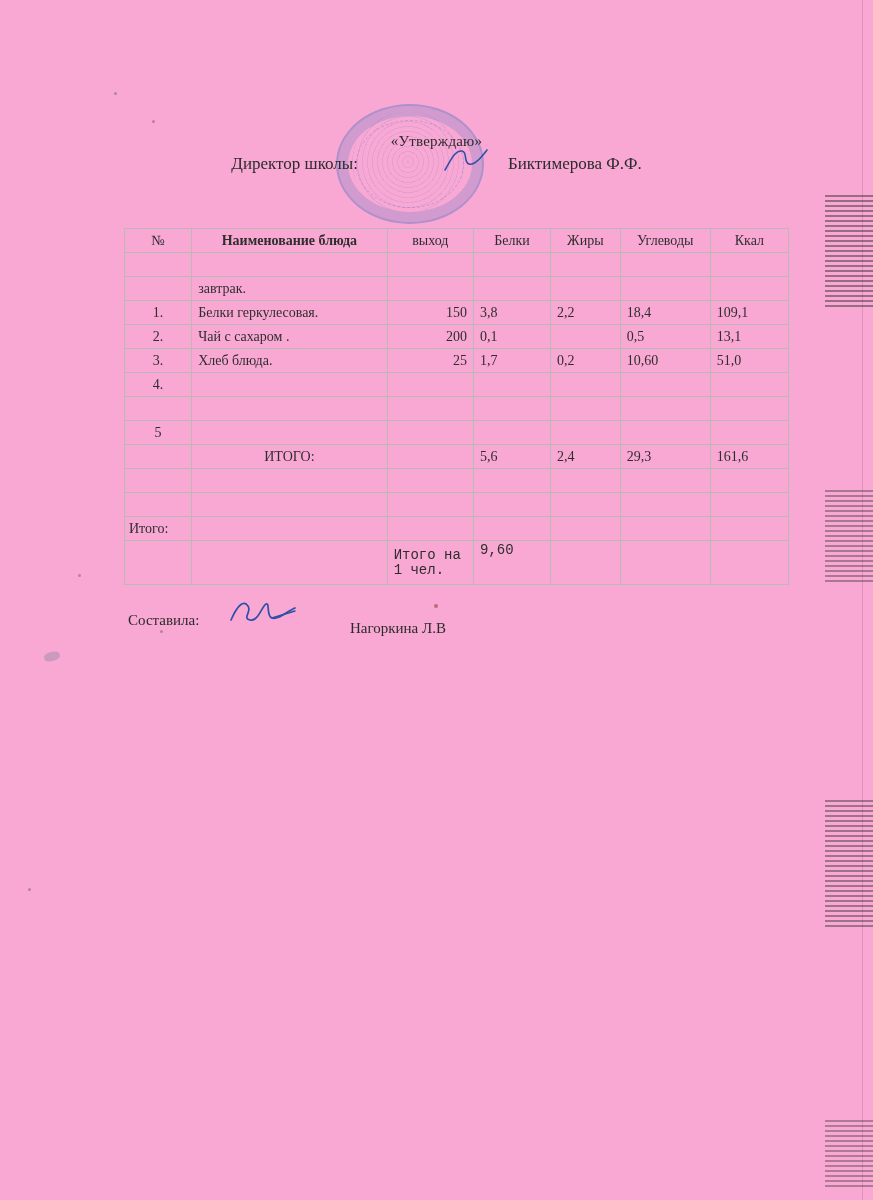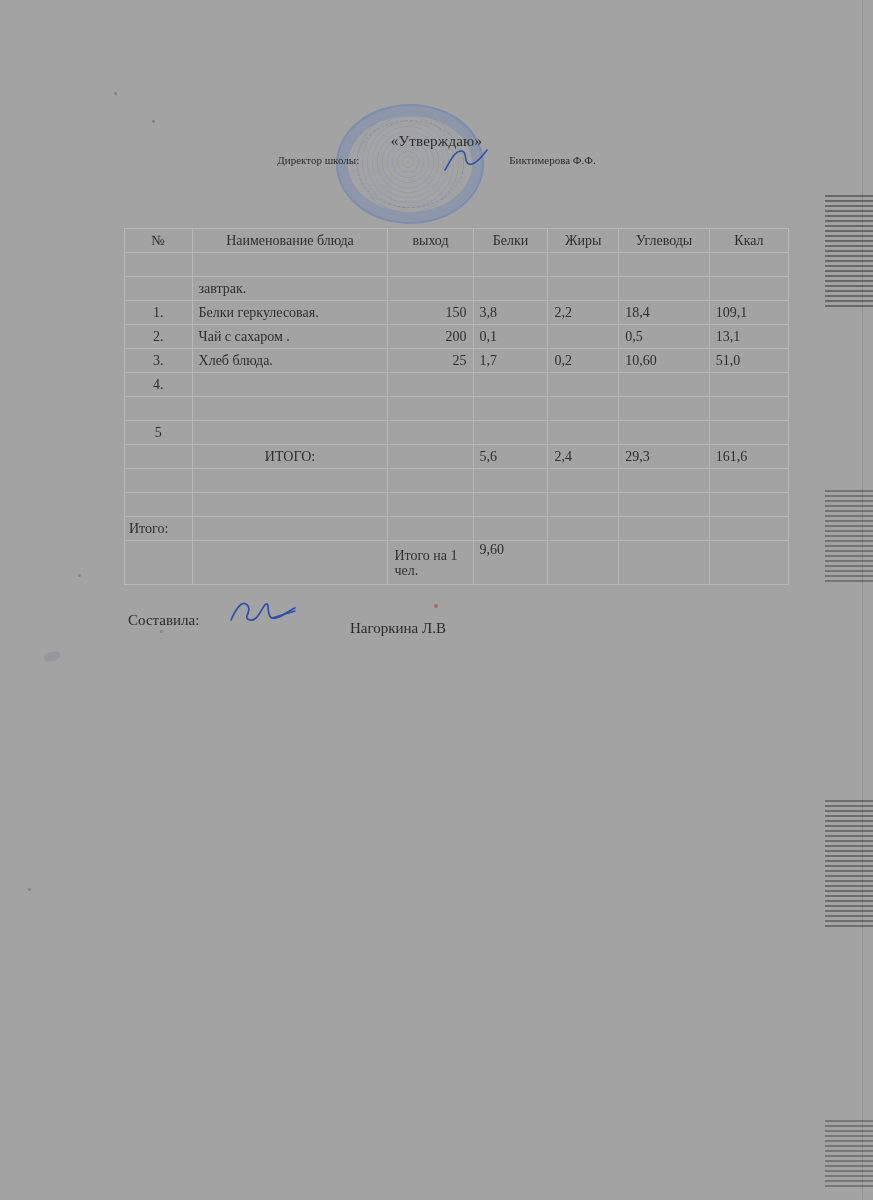--- a/index.html
+++ b/index.html
@@ -13,21 +13,21 @@
     position: relative;
     font-family: "Liberation Serif", serif;
     color: #2b2b2b;
     overflow: hidden;
   }
 
   
   .page {
     position: absolute;
     inset: 0;
-    background: #a3a3a3;
+    background: #f9a8d4;
   }
 
   
   .scan-edge {
     position: absolute;
     right: 0;
     width: 48px;
     background: repeating-linear-gradient(
       180deg,
       rgba(40,40,40,0.85) 0px,
@@ -63,21 +63,21 @@
     left: 0; right: 0;
     text-align: center;
   }
   .hdr-approve {
     top: 133px;
     font-size: 15px;
     letter-spacing: .2px;
   }
   .hdr-director {
     top: 154px;
-    font-size: 11px;
+    font-size: 17px;
   }
   .hdr-director .dir-label { margin-right: 150px; }
   .hdr-director .dir-name  { }
   .hdr-menu {
     top: 196px;
     font-size: 15px;
   }
 
   
   .stamp {
@@ -150,21 +150,21 @@
   thead td, .hdrow td {
     text-align: center;
     color: #3a3a3a;
   }
   .hdrow .c-out, .hdrow .c-prot, .hdrow .c-fat, .hdrow .c-carb, .hdrow .c-kcal {
     text-align: center;
     padding: 0;
   }
   .faded { color: #8c8c8c; }
   .total-label { text-align: center; }
-  .tall { height: 44px; vertical-align: top; padding-top: 8px; }
+  .tall { height: 44px; vertical-align: top; padding-top: 8px; font-family: Liberation Mono, monospace; }
   .two-line { line-height: 15px; }
 
   
   .footer {
     position: absolute;
     left: 128px;
     top: 612px;
     font-size: 15px;
   }
   .footer .who {
@@ -226,21 +226,21 @@
   <svg class="sig-dir" viewBox="0 0 46 28">
     <path d="M2 24 C8 14, 12 4, 19 5 C25 6, 20 16, 26 18 C31 20, 38 12, 44 4" fill="none" stroke="#2f4fa8" stroke-width="1.6" stroke-linecap="round"></path>
   </svg>
 
 
   <div class="tbl-wrap">
     <table class="menu">
       <tbody>
         <tr class="hdrow">
           <td class="c-num">№</td>
-          <td class="c-name" style="">Наименование блюда</td>
+          <td class="c-name" style="font-weight:bold;">Наименование блюда</td>
           <td class="c-out">выход</td>
           <td class="c-prot">Белки</td>
           <td class="c-fat">Жиры</td>
           <td class="c-carb">Углеводы</td>
           <td class="c-kcal faded">Ккал</td>
         </tr>
 
         <tr>
           <td class="c-num"></td>
             <td class="c-name"></td>

